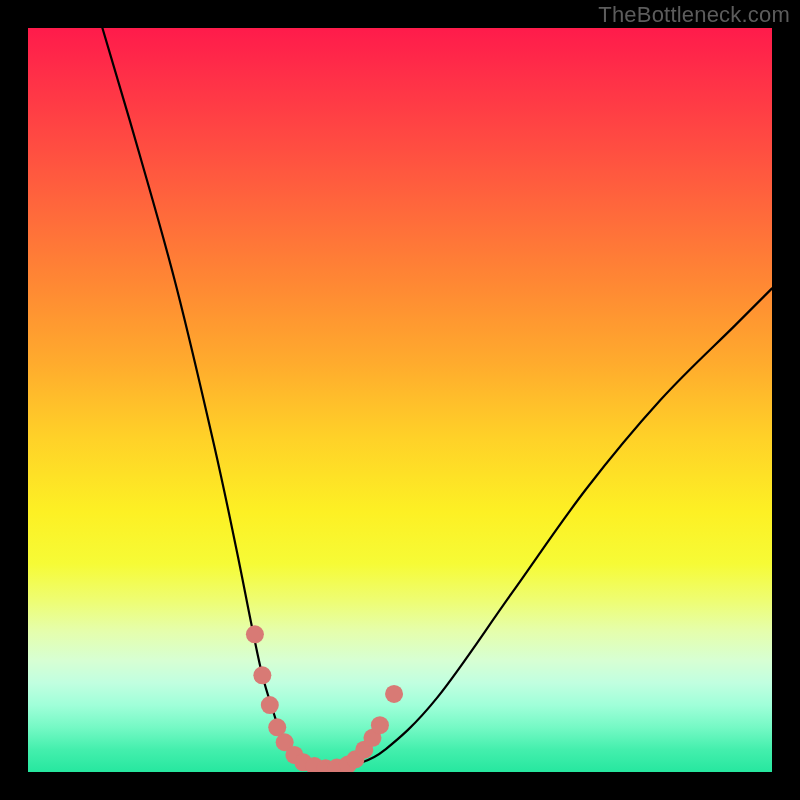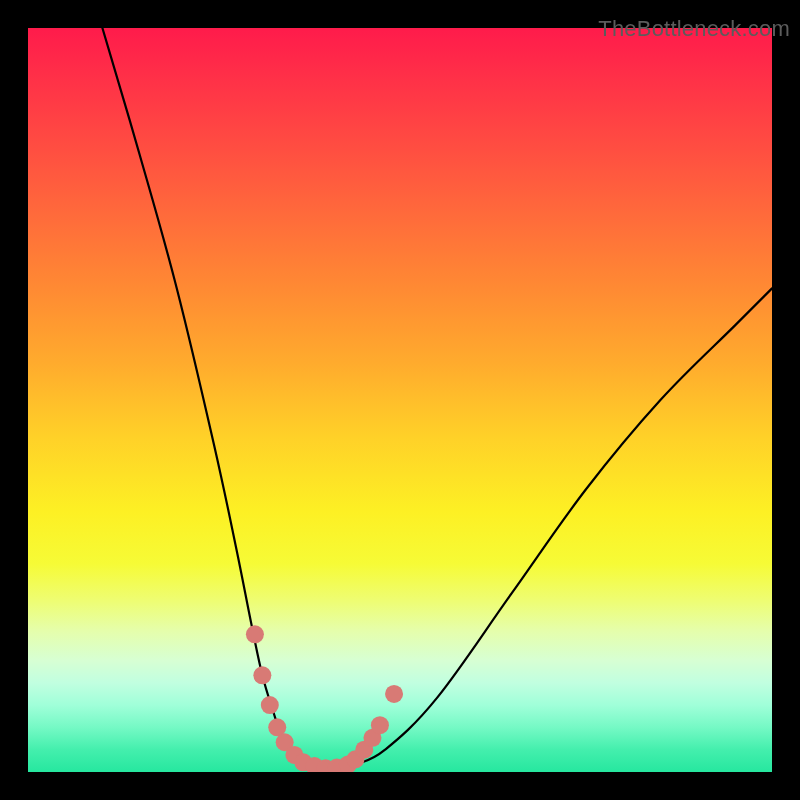--- a/index.html
+++ b/index.html
@@ -12,21 +12,21 @@
     font-family: Arial, Helvetica, sans-serif;
   }
   .outer {
     position: relative;
     width: 800px;
     height: 800px;
     background: #000;
   }
   .watermark {
     position: absolute;
-    top: 16px;
+    top: 2px;
     right: 10px;
     font-size: 22px;
     font-weight: 400;
     color: #5c5c5c;
     letter-spacing: 0.2px;
     z-index: 10;
   }
   .plot-frame {
     position: absolute;
     left: 28px;

